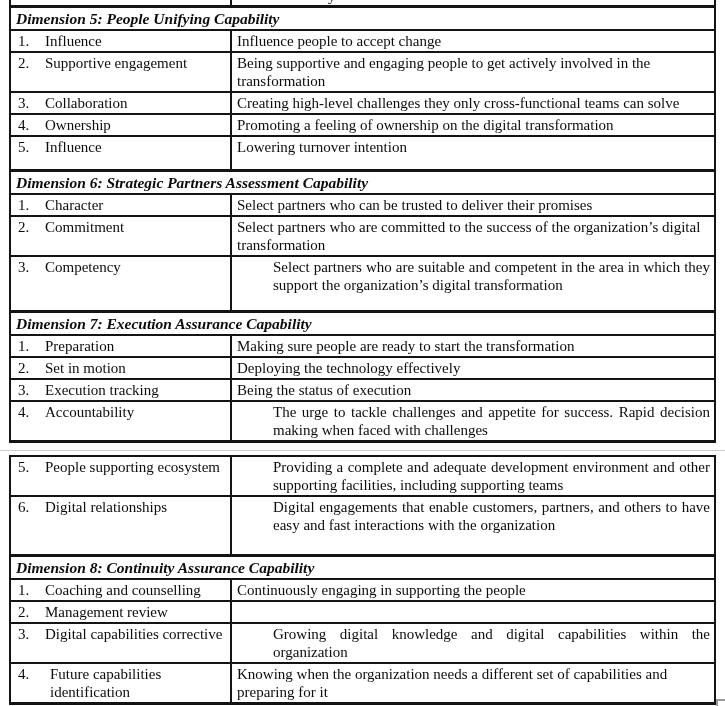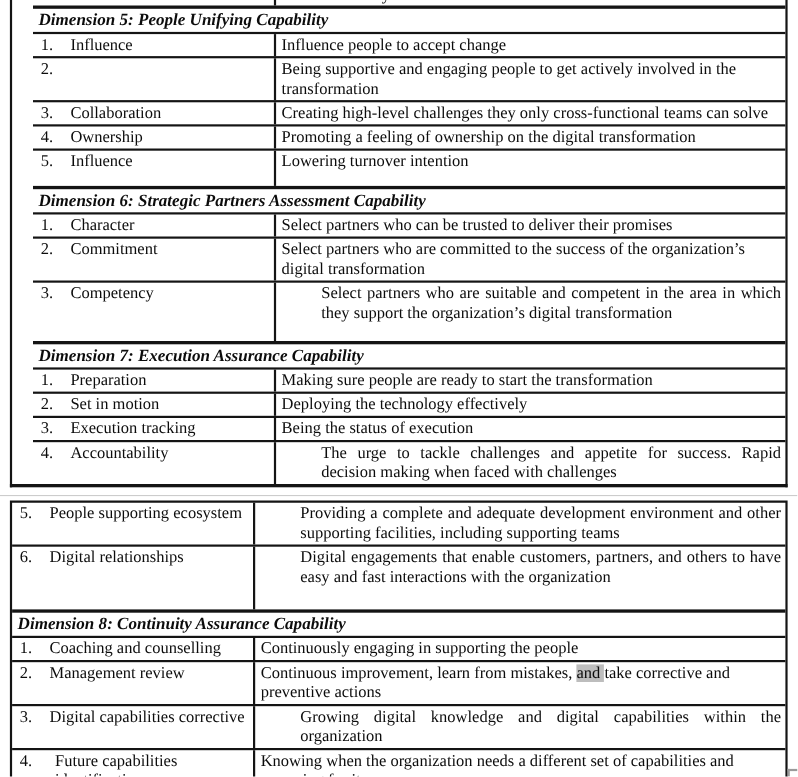--- a/index.html
+++ b/index.html
@@ -4,21 +4,21 @@
 <style>
   :root { --bc:#141414; --hl:#bdbdbd; --bg:#ffffff; }
   * { margin:0; padding:0; box-sizing:border-box; }
   html,body { width:725px; height:706px; background:var(--bg); overflow:hidden; }
   body { font-family:"Liberation Serif","DejaVu Serif",serif; color:#0c0c0c;
          font-size:15px; line-height:18px; position:relative; }
 
   .doc  { position:absolute; inset:0; }
   .tbl  { margin-left:9px; width:707px; border-left:2px solid var(--bc);
           border-right:2px solid var(--bc); background:var(--bg); }
-  .tbl-a { border-bottom:3px solid var(--bc);padding-left:19px; }
+  .tbl-a { border-bottom:3px solid var(--bc); }
   .tbl-b { border-top:2px solid var(--bc); border-bottom:3px solid var(--bc); }
   .tbl > :first-child { border-top:none; }
 
   .hdr  { border-top:3px solid var(--bc); font-weight:bold; font-style:italic;
           padding:2px 4px 1px 5px; font-size:15.5px; }
 
   .row  { display:flex; border-top:2px solid var(--bc); align-items:stretch; }
   .cell-name { width:221px; flex:none; border-right:2px solid var(--bc);
                display:flex; padding:1px 4px 1px 7px; }
   .num  { width:27px; flex:none; }
@@ -56,20 +56,21 @@
       <div class="row">
     <div class="cell-name">
       <span class="num">1.</span>
       <span class="nm">Influence</span>
     </div>
     <div class="cell-desc">Influence people to accept change</div>
   </div>
       <div class="row">
     <div class="cell-name">
       <span class="num">2.</span>
+      <span class="nm">Supportive engagement</span>
     </div>
     <div class="cell-desc">Being supportive and engaging people to get actively involved in the transformation</div>
   </div>
       <div class="row">
     <div class="cell-name">
       <span class="num">3.</span>
       <span class="nm">Collaboration</span>
     </div>
     <div class="cell-desc">Creating high-level challenges they only cross-functional teams can solve</div>
   </div>
@@ -171,21 +172,20 @@
       <span class="num">1.</span>
       <span class="nm">Coaching and counselling</span>
     </div>
     <div class="cell-desc">Continuously engaging in supporting the people</div>
   </div>
       <div class="row">
     <div class="cell-name">
       <span class="num">2.</span>
       <span class="nm">Management review</span>
     </div>
-    <div class="cell-desc">Continuous improvement, learn from mistakes, <span class="hl">and </span>take corrective and preventive actions</div>
   </div>
       <div class="row">
     <div class="cell-name">
       <span class="num">3.</span>
       <span class="nm">Digital capabilities corrective</span>
     </div>
     <div class="cell-desc justify">Growing digital knowledge and digital capabilities within the organization</div>
   </div>
       <div class="row">
     <div class="cell-name">

